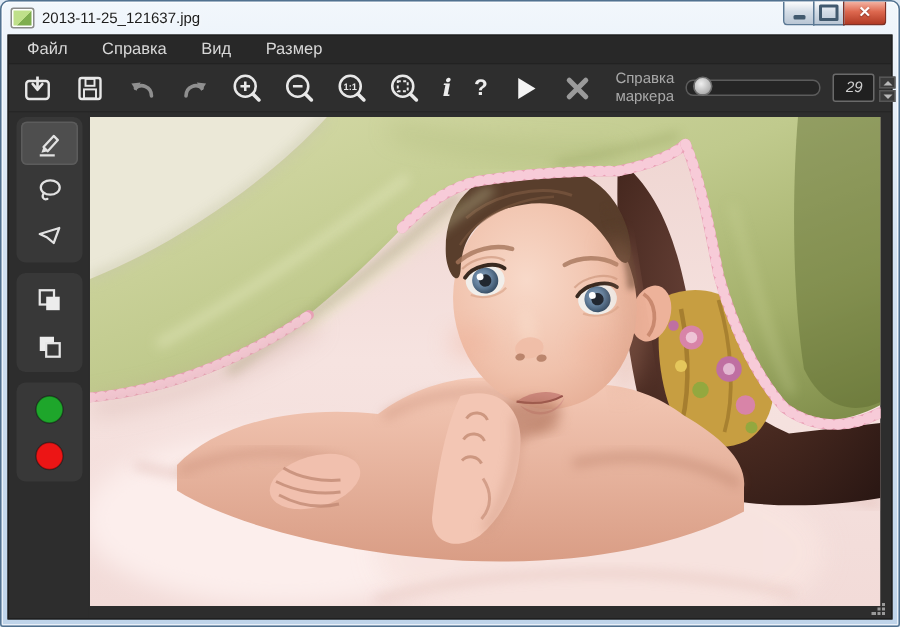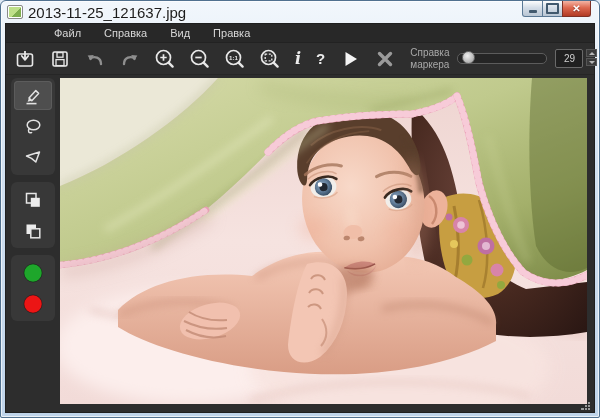--- a/index.html
+++ b/index.html
@@ -4,46 +4,46 @@
 <style>
   html,body{margin:0;padding:0;background:#dfe9f4;font-family:"Liberation Sans",sans-serif;}
   .stage{position:relative;width:600px;height:418px;overflow:hidden;}
   
   .win{position:absolute;inset:0;background:linear-gradient(#f2f7fc,#d2e1f1 40%,#bfd4ea);
        border:1px solid #51718f;border-radius:6px 6px 2px 2px;
        box-shadow:inset 0 0 0 1px rgba(255,255,255,.65);}
   .titlebar{position:absolute;left:6px;top:0;height:22px;right:90px;display:flex;align-items:center;gap:5px;}
   .appico{width:14px;height:12px;border:1px solid #8a8a8a;border-radius:2px;
           background:linear-gradient(135deg,#bfe08a 0 55%,#7fae4f 55% 100%);box-shadow:inset 0 0 0 1px #fff;}
-  .title{font-size:15px;color:#1c1c1c;text-shadow:0 0 3px #fff;white-space:nowrap;}
+  .title{font-size:10px;color:#1c1c1c;text-shadow:0 0 3px #fff;white-space:nowrap;}
   .wbtns{position:absolute;top:0;right:8px;display:flex;}
   .wb{width:19px;height:15px;border:1px solid #5a7894;border-top:none;margin-left:-1px;
       background:linear-gradient(#fdfdfd,#d4dde7 45%,#b9c6d4);display:flex;align-items:center;justify-content:center;}
   .wb:first-child{border-radius:0 0 0 3px;}
   .wb.close{width:27px;background:linear-gradient(#f4b4a4,#dd684f 45%,#b13a24);border-radius:0 0 3px 0;border-color:#7e3126;}
   .glyph-min{width:8px;height:3px;background:#41596e;margin-top:6px;border-radius:1px;}
   .glyph-max{width:9px;height:7px;border:2px solid #41596e;border-radius:1px;}
   .glyph-x{color:#fff;font-size:10px;font-weight:bold;line-height:1;text-shadow:0 1px 1px #7e3126;}
   
   .content{position:absolute;left:4px;right:4px;top:22px;bottom:4px;background:#2d2d2d;
            border:1px solid #1f1f1f;box-sizing:border-box;display:flex;flex-direction:column;}
-  .menubar{height:18px;background:#282828;border-bottom:1px solid #222;display:flex;align-items:center;padding-left:36px;}
+  .menubar{height:18px;background:#282828;border-bottom:1px solid #222;display:flex;align-items:center;}
   .mitem{font-size:11px;color:#d8d8d8;padding:0 11px;margin-left:1px;cursor:default;}
   .toolbar{height:32px;background:#2e2e2e;border-bottom:1px solid #262626;display:flex;align-items:center;padding-left:9px;gap:15px;box-sizing:border-box;}
   .tb{width:22px;height:24px;display:flex;align-items:center;justify-content:center;background:none;border:none;padding:0;}
   .tb svg{display:block;}
   .tglyph{font-size:15px;font-weight:bold;color:#ececec;}
   .tglyph.it{font-family:"DejaVu Serif",serif;font-style:italic;font-size:16px;}
   .msizer{margin-left:auto;display:flex;align-items:center;gap:8px;padding-right:10px;}
   .mlabel{font-size:10px;line-height:1.15;color:#a9a9a9;text-align:left;}
   .slider{position:relative;width:88px;height:9px;background:#252525;border:1px solid #5c5c5c;border-radius:5px;}
   .knob{position:absolute;top:-3px;left:4px;width:13px;height:13px;border-radius:50%;
         background:radial-gradient(circle at 40% 35%,#efefef,#b5b5b5 65%,#8c8c8c);border:1px solid #6e6e6e;box-sizing:border-box;}
   .knob:before{content:"";position:absolute;left:-5px;top:2px;width:8px;height:8px;border-radius:50%;background:#8b8b8b;z-index:-1;}
-  .spinbox{display:flex;align-items:flex-start;gap:3px;}
+  .spinbox{display:flex;align-items:flex-end;gap:3px;font-style:italic;}
   .spinval{width:26px;height:17px;background:#202020;border:1px solid #6a6a6a;border-radius:2px;
            color:#cfcfcf;font-size:10px;display:flex;align-items:center;justify-content:center;}
   .spinbtns{display:flex;flex-direction:column;gap:1px;}
   .sb{width:11px;height:8px;background:#3a3a3a;border:1px solid #565656;display:flex;align-items:center;justify-content:center;padding:0;}
   .sb i{display:block;width:0;height:0;border-left:3px solid transparent;border-right:3px solid transparent;}
   .sb.up i{border-bottom:3px solid #b8b8b8;}
   .sb.dn i{border-top:3px solid #b8b8b8;}
   .workspace{flex:1;display:flex;position:relative;}
   .sidebar{width:53px;background:#2d2d2d;padding-top:3px;display:flex;flex-direction:column;align-items:center;}
   .tgroup{width:44px;background:#383838;border-radius:6px;padding:3px 0;margin-bottom:7px;display:flex;flex-direction:column;align-items:center;gap:2px;}
@@ -77,21 +77,21 @@
           <span class="glyph-x">✕</span>
         </div>
     </div>
 
     <div class="content">
 
       <div class="menubar">
         <span class="mitem">Файл</span>
         <span class="mitem">Справка</span>
         <span class="mitem">Вид</span>
-        <span class="mitem">Правка</span>
+        <span class="mitem">Размер</span>
       </div>
 
       <div class="toolbar">
         <button class="tb">
           <svg width="20" height="20" viewBox="0 0 20 20">
             <rect x="2.5" y="5" width="15" height="12" rx="2" fill="none" stroke="#e8e8e8" stroke-width="1.6"></rect>
             <path d="M10,2 V9.5" stroke="#e8e8e8" stroke-width="1.8"></path>
             <path d="M6.8,7 L10,10.8 L13.2,7" fill="none" stroke="#e8e8e8" stroke-width="1.8" stroke-linecap="round" stroke-linejoin="round"></path>
           </svg>
         </button>

